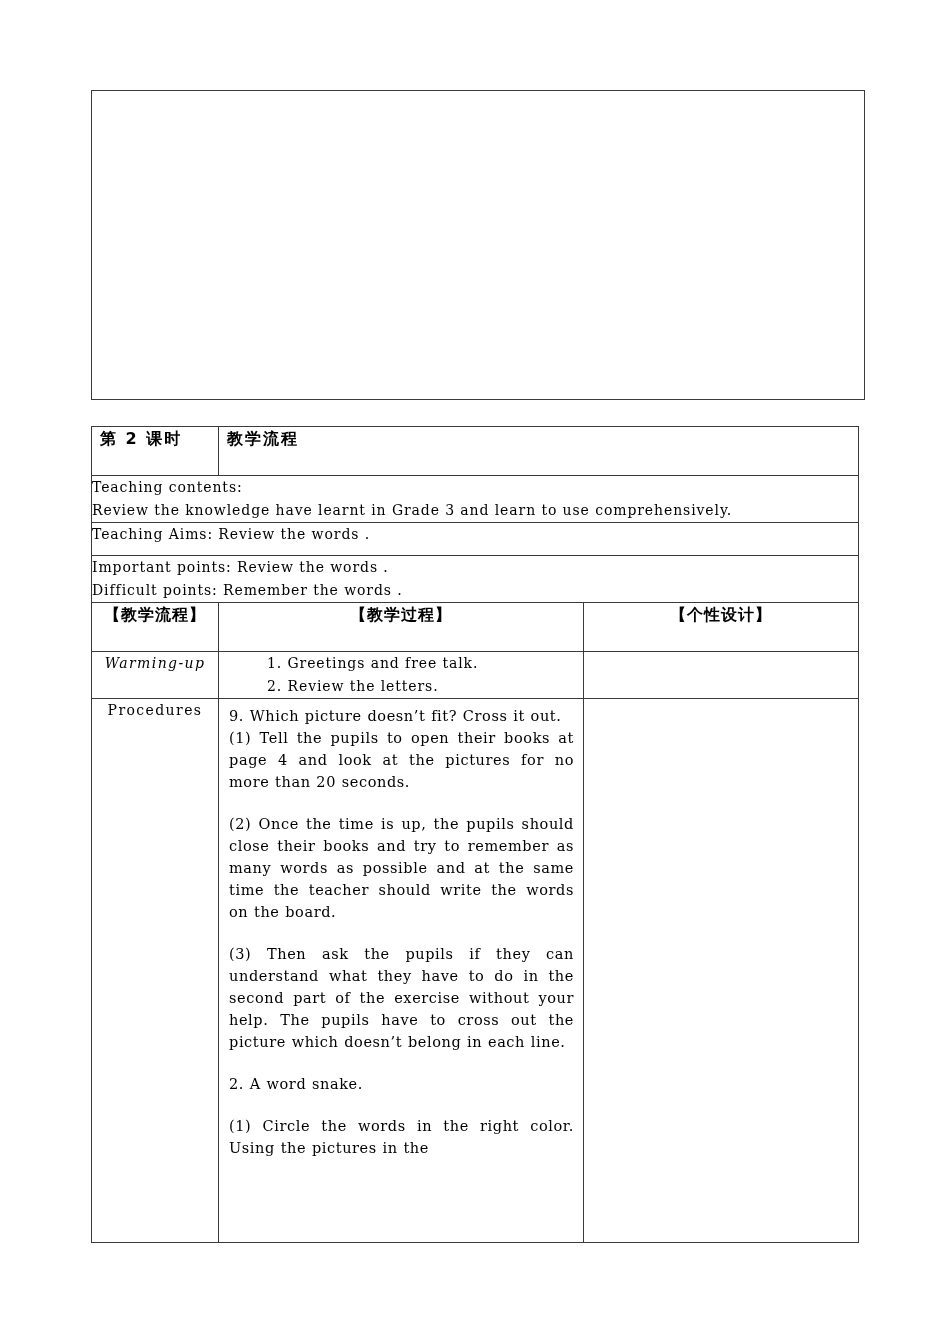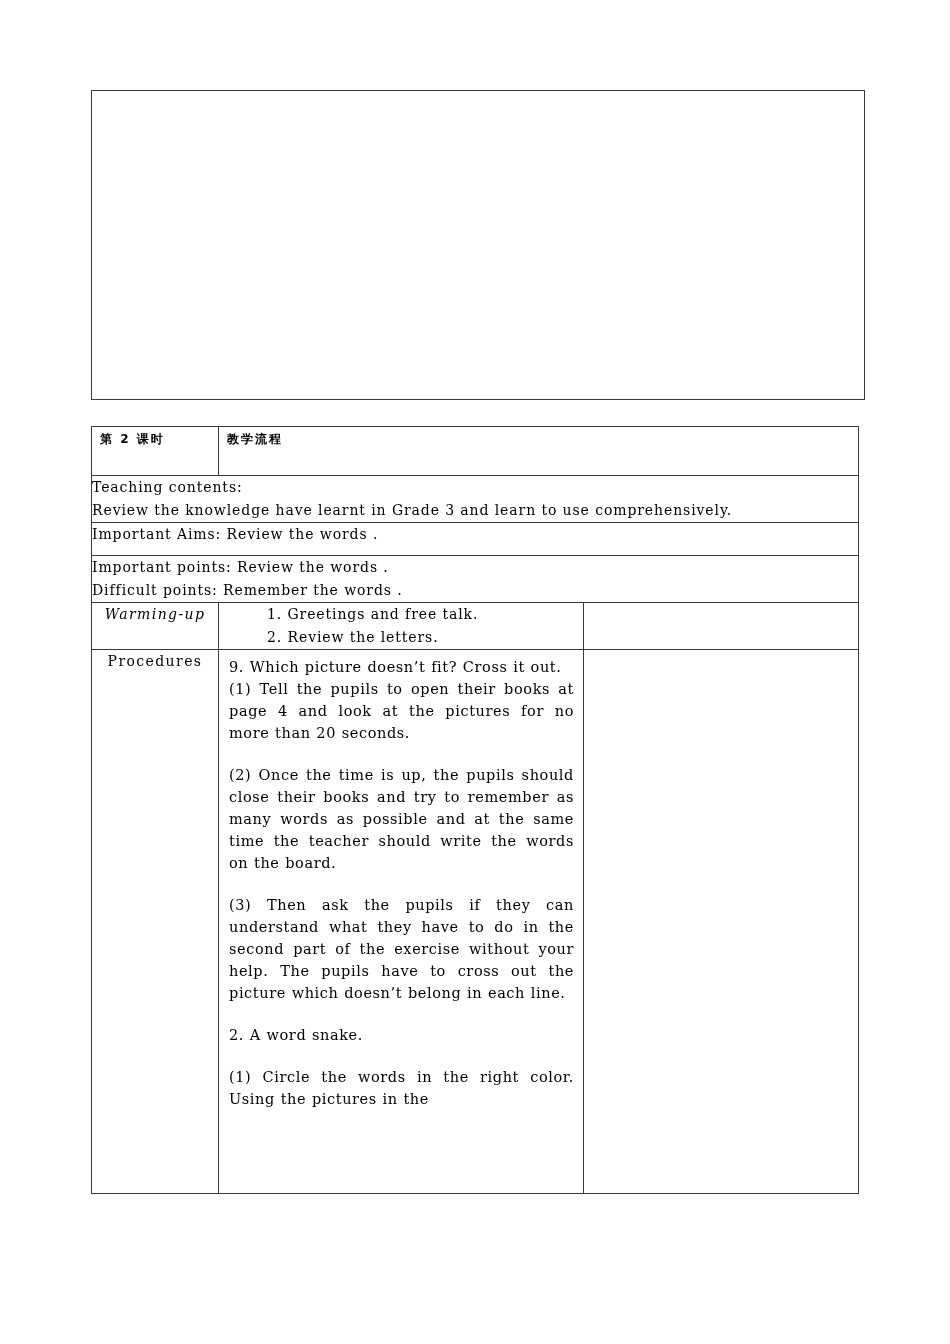--- a/index.html
+++ b/index.html
@@ -61,21 +61,21 @@
   .mono-en {
     font-family: "DejaVu Serif", "Liberation Serif", serif;
     font-size: 14px;
     line-height: 23px;
     letter-spacing: 0.9px;
     white-space: pre-line;
   }
 
   .cjk {
     font-family: "DejaVu Sans", "Liberation Sans", sans-serif;
-    font-size: 12px;
+    font-size: 16px;
     line-height: 24px;
   }
   .cjk-bold {
     font-weight: bold;
   }
 
   
   .r1-left  { height: 48px; vertical-align: middle; }
   .r1-right { height: 48px; vertical-align: middle; }
   .r1-left .cjk, .r1-right .cjk {
@@ -171,31 +171,42 @@
 
       <tr>
         <td colspan="3" class="cell-pad">
           <div class="mono-en tc-line1">Teaching contents:</div>
           <div class="mono-en"> Review the knowledge have learnt in Grade 3 and learn to use comprehensively.</div>
         </td>
       </tr>
 
       <tr>
         <td colspan="3" class="cell-pad" style="height:32px">
-          <div class="mono-en">Important Aims: Review the words .</div>
+          <div class="mono-en">Teaching Aims: Review the words .</div>
         </td>
       </tr>
 
       <tr>
         <td colspan="3" class="cell-pad">
           <div class="mono-en">Important points: Review the words .</div>
           <div class="mono-en">Difficult points: Remember the words .</div>
         </td>
       </tr>
 
+      <tr>
+        <td class="hdr-cell">
+          <div class="cjk">【教学流程】</div>
+        </td>
+        <td class="hdr-cell">
+          <div class="cjk">【教学过程】</div>
+        </td>
+        <td class="hdr-cell">
+          <div class="cjk">【个性设计】</div>
+        </td>
+      </tr>
 
       <tr>
         <td class="wu-label" style="height:46px">
           <div class="mono-en">Warming-up</div>
         </td>
         <td class="wu-body cell-pad">
           <div class="mono-en">1.   Greetings and free talk.
 2.   Review the letters.</div>
         </td>
         <td class="empty-col"></td>

